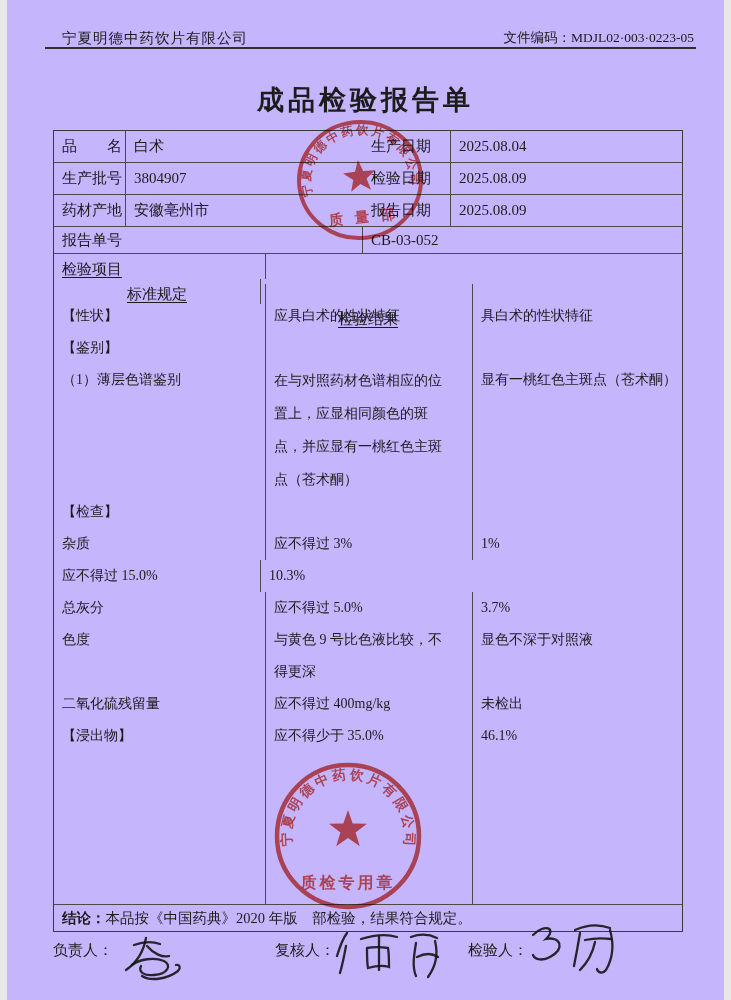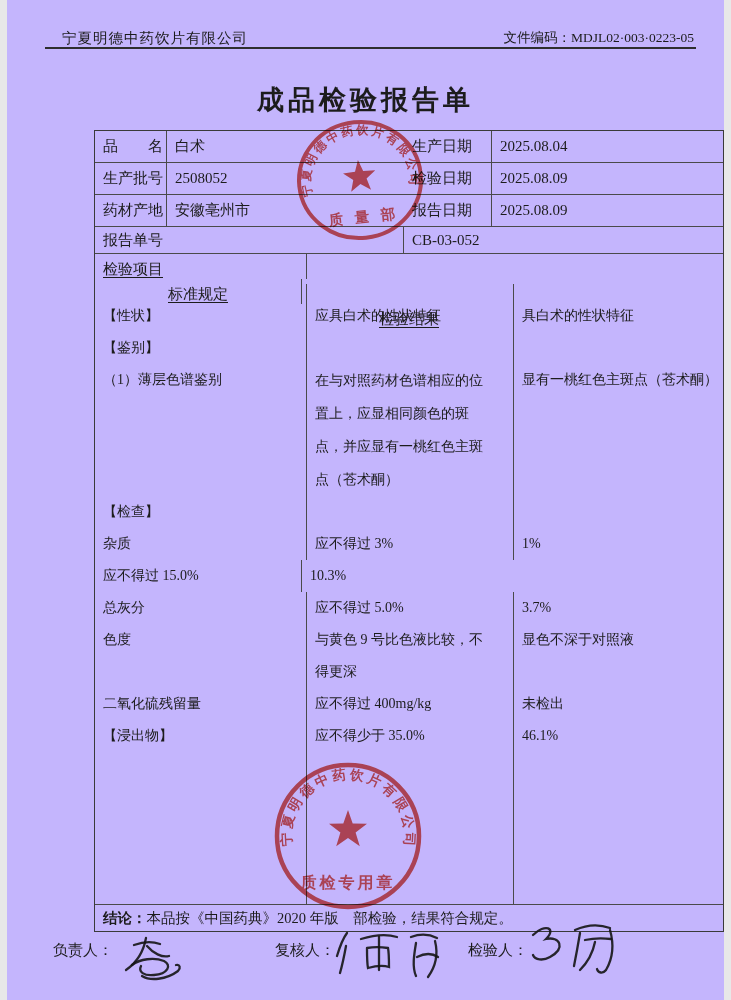--- a/index.html
+++ b/index.html
@@ -10,21 +10,21 @@
     margin:0 auto; overflow:hidden;
   }
   
   .hdr-company { position:absolute; left:55px; top:29px; font-size:14.5px; letter-spacing:1px; }
   .hdr-code { position:absolute; right:30px; top:29px; font-size:13.5px; }
   .hdr-rule { position:absolute; left:38px; right:28px; top:47px; height:2px; background:#2e2e2e; }
   .doc-title { position:absolute; left:0; right:0; top:82px; text-align:center;
     font-size:27px; font-weight:bold; letter-spacing:4px; }
   
   .doc-table { position:absolute; left:46px; top:130px; width:630px; height:802px;
-    border:1px solid #3a3a3a; display:flex; flex-direction:column; font-size:15px;margin-left:41px; }
+    border:1px solid #3a3a3a; display:flex; flex-direction:column; font-size:15px; }
   .info-row { display:flex; height:32px; border-bottom:1px solid #4a4a4a; }
   .info-row .cell { display:flex; align-items:center; padding-left:8px; }
   .cl1 { width:72px;  border-right:1px solid #4a4a4a; }
   .cv1 { width:237px; border-right:1px solid #c4b5fd; }
   .cl2 { width:88px;  border-right:1px solid #4a4a4a; }
   .cv2 { flex:1; }
   .report-row { display:flex; height:27px; border-bottom:1px solid #4a4a4a; }
   .report-row .cell { display:flex; align-items:center; padding-left:8px; }
   .crl { width:309px; border-right:1px solid #4a4a4a; }
   .crv { flex:1; }
@@ -74,21 +74,21 @@
   <div class="doc-table">
 
     <div class="info-row">
       <div class="cell cl1">品　　名</div>
       <div class="cell cv1">白术</div>
       <div class="cell cl2">生产日期</div>
       <div class="cell cv2">2025.08.04</div>
     </div>
     <div class="info-row">
       <div class="cell cl1">生产批号</div>
-      <div class="cell cv1">2508052</div>
+      <div class="cell cv1">3804907</div>
       <div class="cell cl2">检验日期</div>
       <div class="cell cv2">2025.08.09</div>
     </div>
     <div class="info-row">
       <div class="cell cl1">药材产地</div>
       <div class="cell cv1">安徽亳州市</div>
       <div class="cell cl2">报告日期</div>
       <div class="cell cv2">2025.08.09</div>
     </div>
     <div class="report-row">

